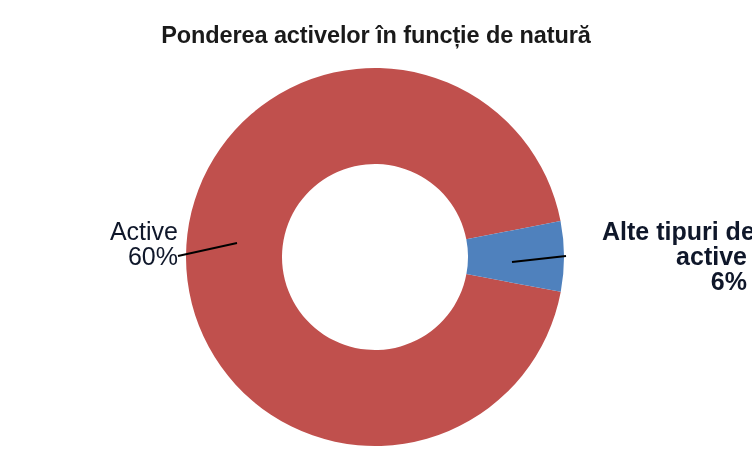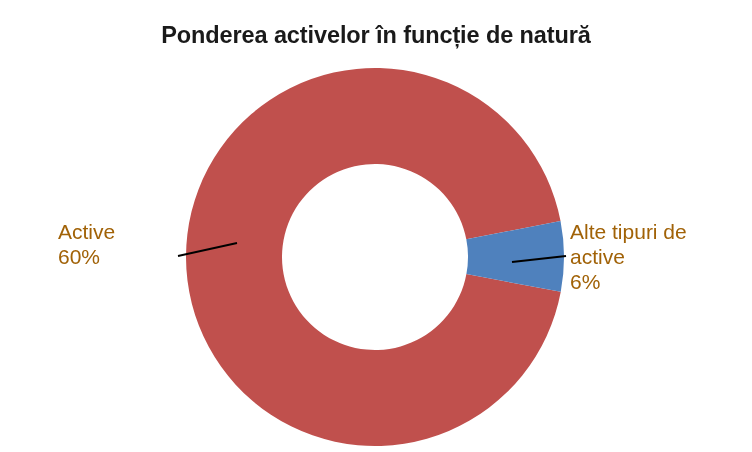--- a/index.html
+++ b/index.html
@@ -36,35 +36,36 @@
   }
   .donut-svg {
     position: absolute;
     left: 0;
     top: 0;
     width: 752px;
     height: 452px;
   }
   .data-label {
     position: absolute;
-    font-size: 21px;
-    color: #a16207;
+    font-size: 25px;
+    color: #0f172a;
     line-height: 25px;
-    text-align: left;
+    text-align: right;
     white-space: nowrap;
   }
   .label-left {
     left: 58px;
     top: 219px;
     width: 120px;
   }
   .label-right {
-    left: 570px;
+    left: 602px;
     top: 219px;
     width: 145px;
+    font-weight: bold;
   }
   .label-line {
     display: block;
   }
 </style>
 </head>
 <body>
 
 <div id="chart-root">
 

